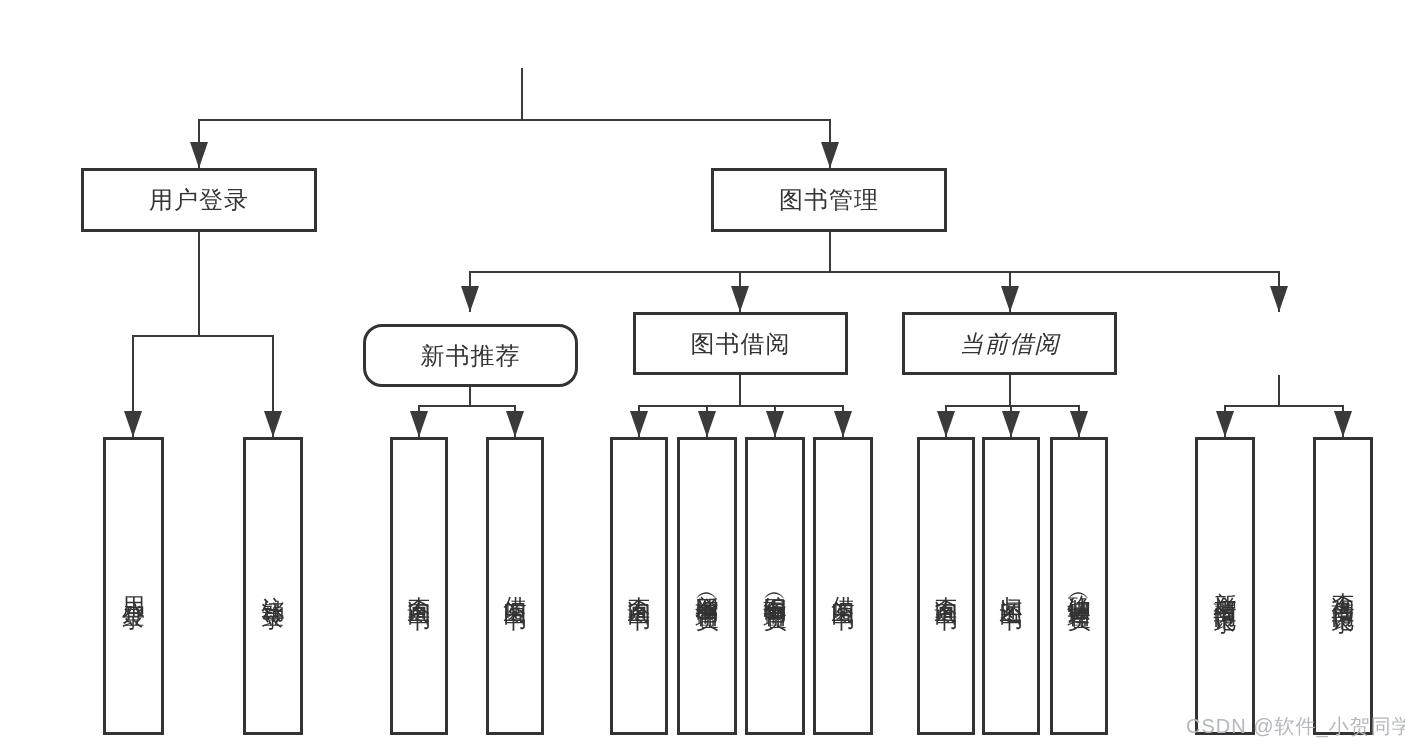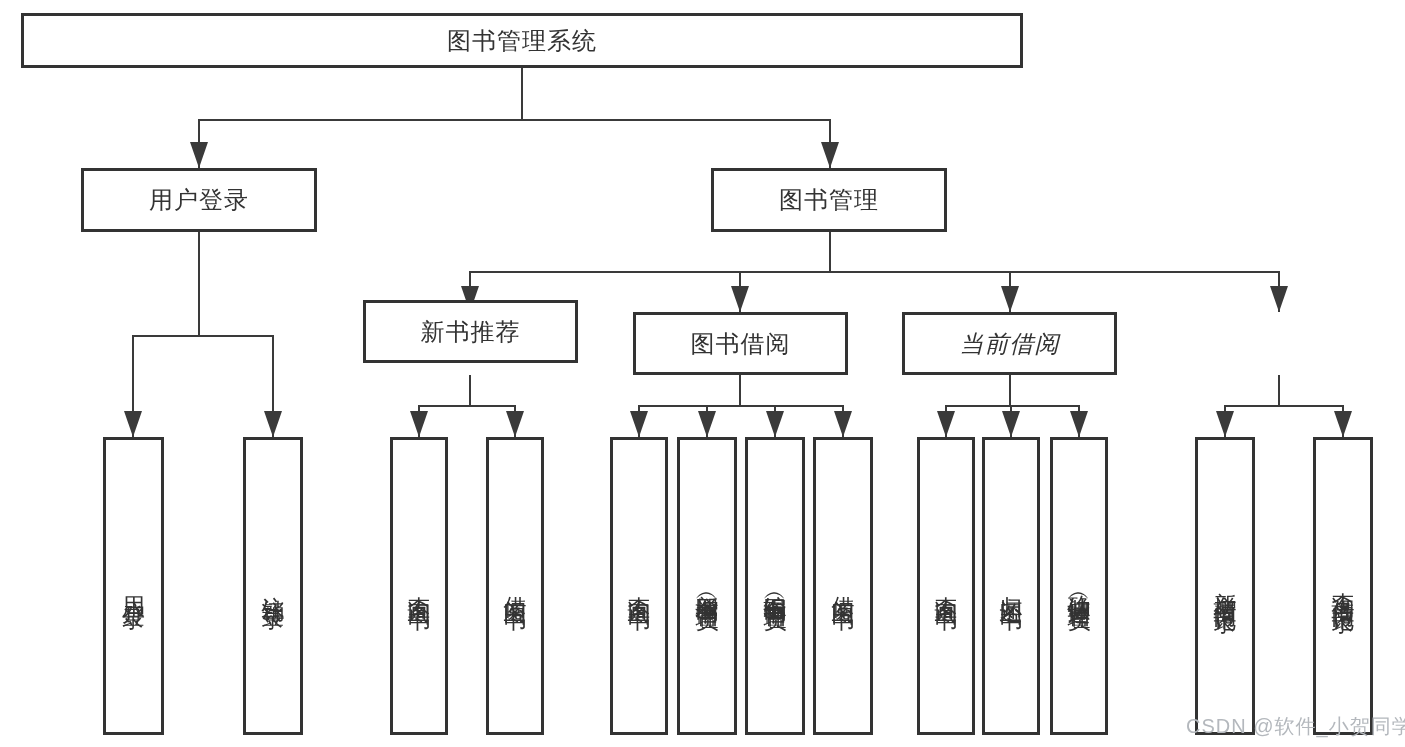--- a/index.html
+++ b/index.html
@@ -34,33 +34,30 @@
   .watermark{
     position:absolute; left:1186px; top:713px; font-size:20px; color:var(--wm);
     letter-spacing:1px; z-index:5; white-space:nowrap;
   }
 </style>
 </head>
 <body>
 
 <div class="canvas">
 
-  <div class="box" style="left:21px; top:13px; width:1002px; height:55px;">
-    <span>图书管理系统</span>
-  </div>
 
   <div class="box" style="left:81px; top:168px; width:236px; height:64px;">
     <span>用户登录</span>
   </div>
 
   <div class="box" style="left:711px; top:168px; width:236px; height:64px;">
     <span>图书管理</span>
   </div>
 
-  <div class="box" style="left:363px; top:300px; width:215px; height:63px;">
+  <div class="box" style="left:363px; top:324px; width:215px; height:63px;border-radius:19px;">
     <span>新书推荐</span>
   </div>
 
   <div class="box" style="left:633px; top:312px; width:215px; height:63px;">
     <span>图书借阅</span>
   </div>
 
   <div class="box" style="left:902px; top:312px; width:215px; height:63px;font-style:italic;">
     <span>当前借阅</span>
   </div>

